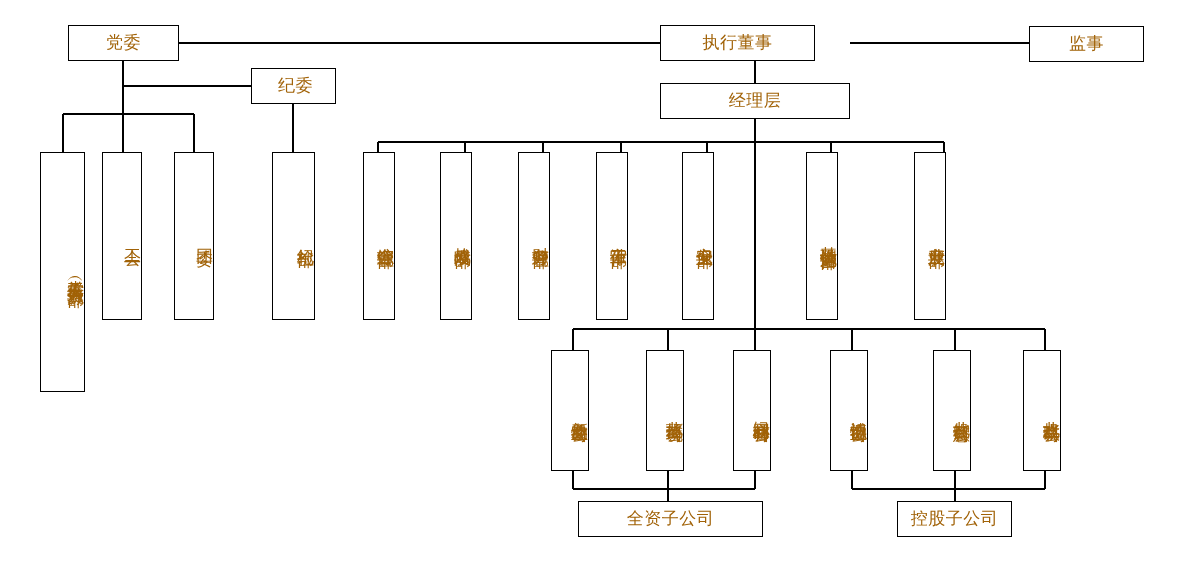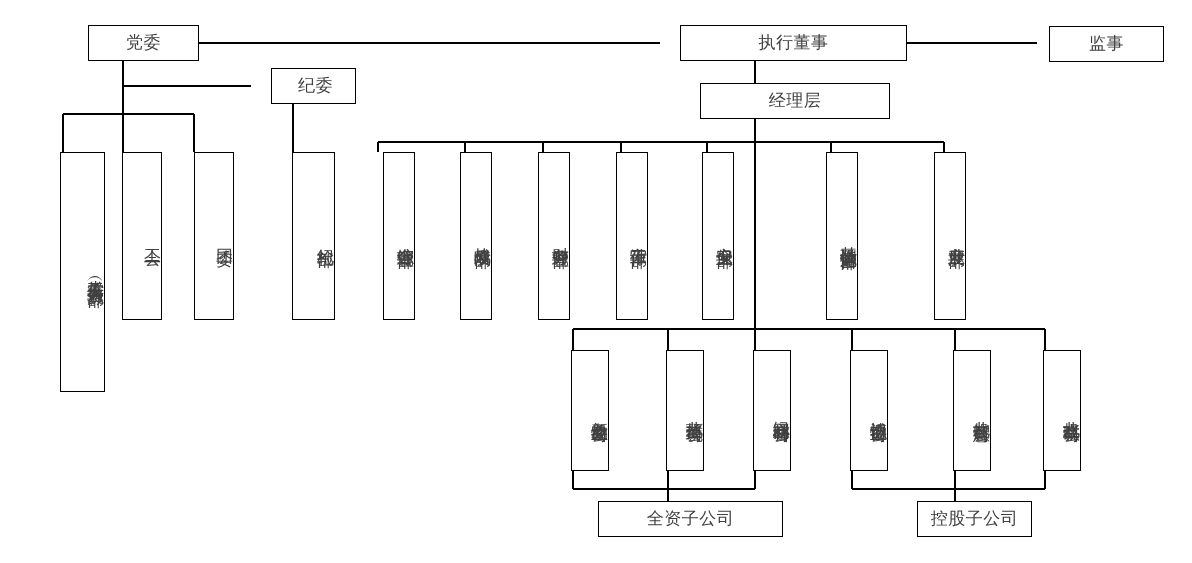--- a/index.html
+++ b/index.html
@@ -27,23 +27,22 @@
     box-sizing:border-box;
     border:1px solid #000;
     background:#fff;
     display:flex;
     align-items:center;
     justify-content:center;
     text-align:right;
     font-size:17px;
     line-height:1.18;
     letter-spacing:0.5px;
-    color:#404040;
+    color:#a16207;
     z-index:2;
-    margin-left:20px;
   }
   
   .node.h{
     writing-mode:horizontal-tb;
     padding:0 4px;
   }
   
   .node.v{
     writing-mode:vertical-rl;
     text-orientation:upright;
@@ -111,25 +110,25 @@
       <line x1="1045" y1="471" x2="1045" y2="489"></line>
       <line x1="852" y1="489" x2="1045" y2="489"></line>
       <line x1="955" y1="489" x2="955" y2="501"></line>
     </g>
   </svg>
 
   <div class="node h" style="left:68px; top:25px; width:111px; height:36px;">党委</div>
 
   <div class="node h" style="left:251px; top:68px; width:85px; height:36px;padding-left:8px;">纪委</div>
 
-  <div class="node h" style="left:660px; top:25px; width:227px; height:36px;">执行董事</div>
+  <div class="node h" style="left:660px; top:25px; width:155px; height:36px;">执行董事</div>
 
   <div class="node h" style="left:1029px; top:26px; width:115px; height:36px;">监事</div>
 
-  <div class="node h" style="left:680px; top:83px; width:190px; height:36px;">经理层</div>
+  <div class="node h" style="left:660px; top:83px; width:190px; height:36px;">经理层</div>
 
   <div class="node v tall" style="left:40px; top:152px; width:45px; height:240px;">党群工作（人力资源）部</div>
 
   <div class="node v" style="left:102px; top:152px; width:40px; height:168px;">工会</div>
 
   <div class="node v" style="left:174px; top:152px; width:40px; height:168px;">团委</div>
 
   <div class="node v" style="left:272px; top:152px; width:43px; height:168px;">纪检部</div>
 
   <div class="node v" style="left:363px; top:152px; width:32px; height:168px;">综合管理部</div>

